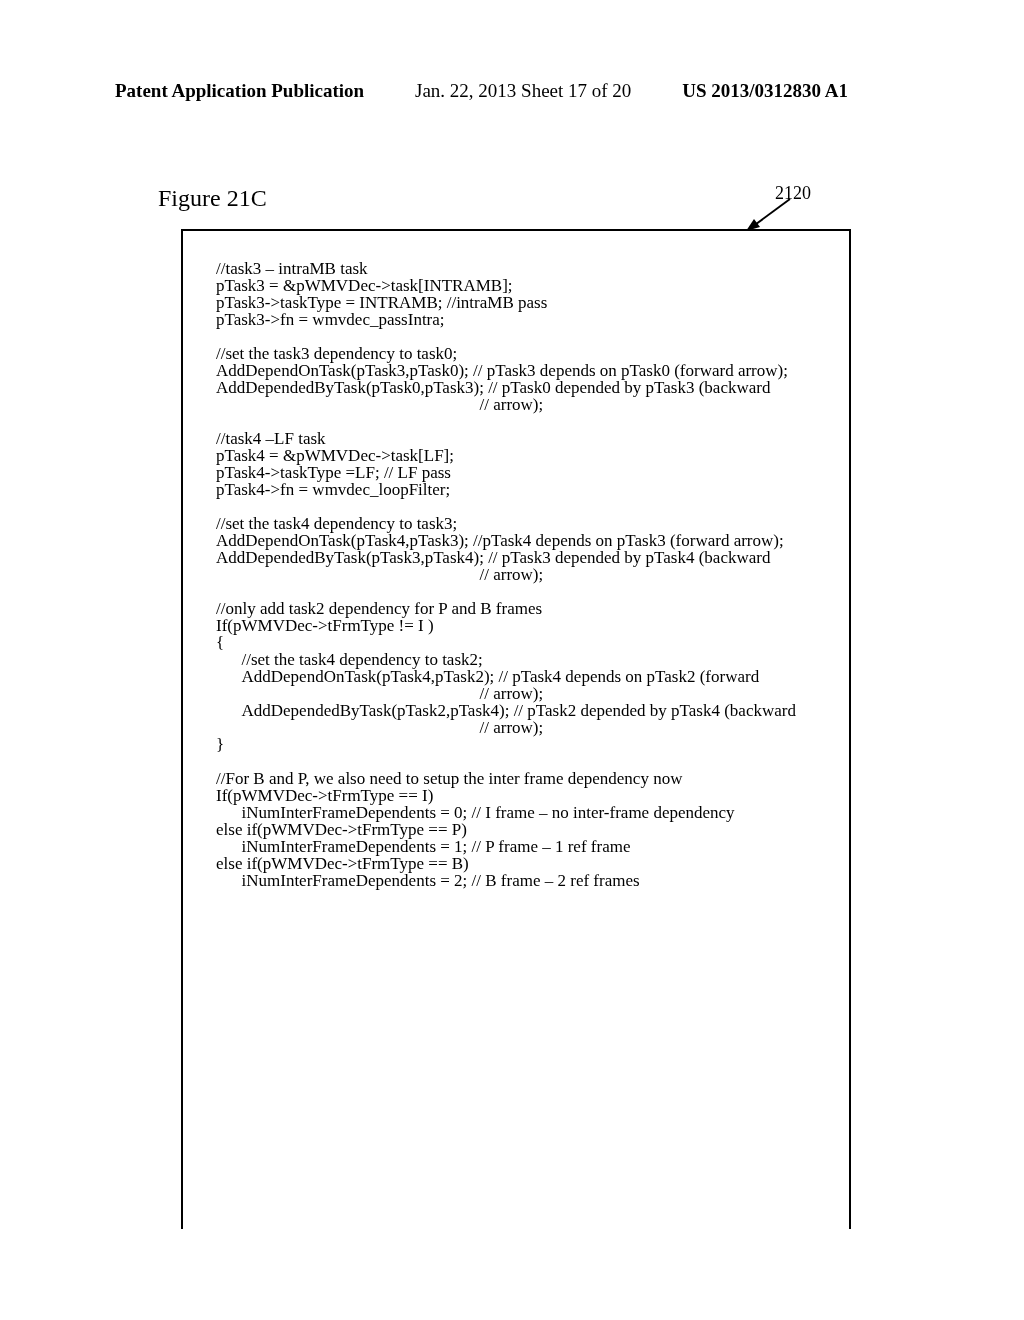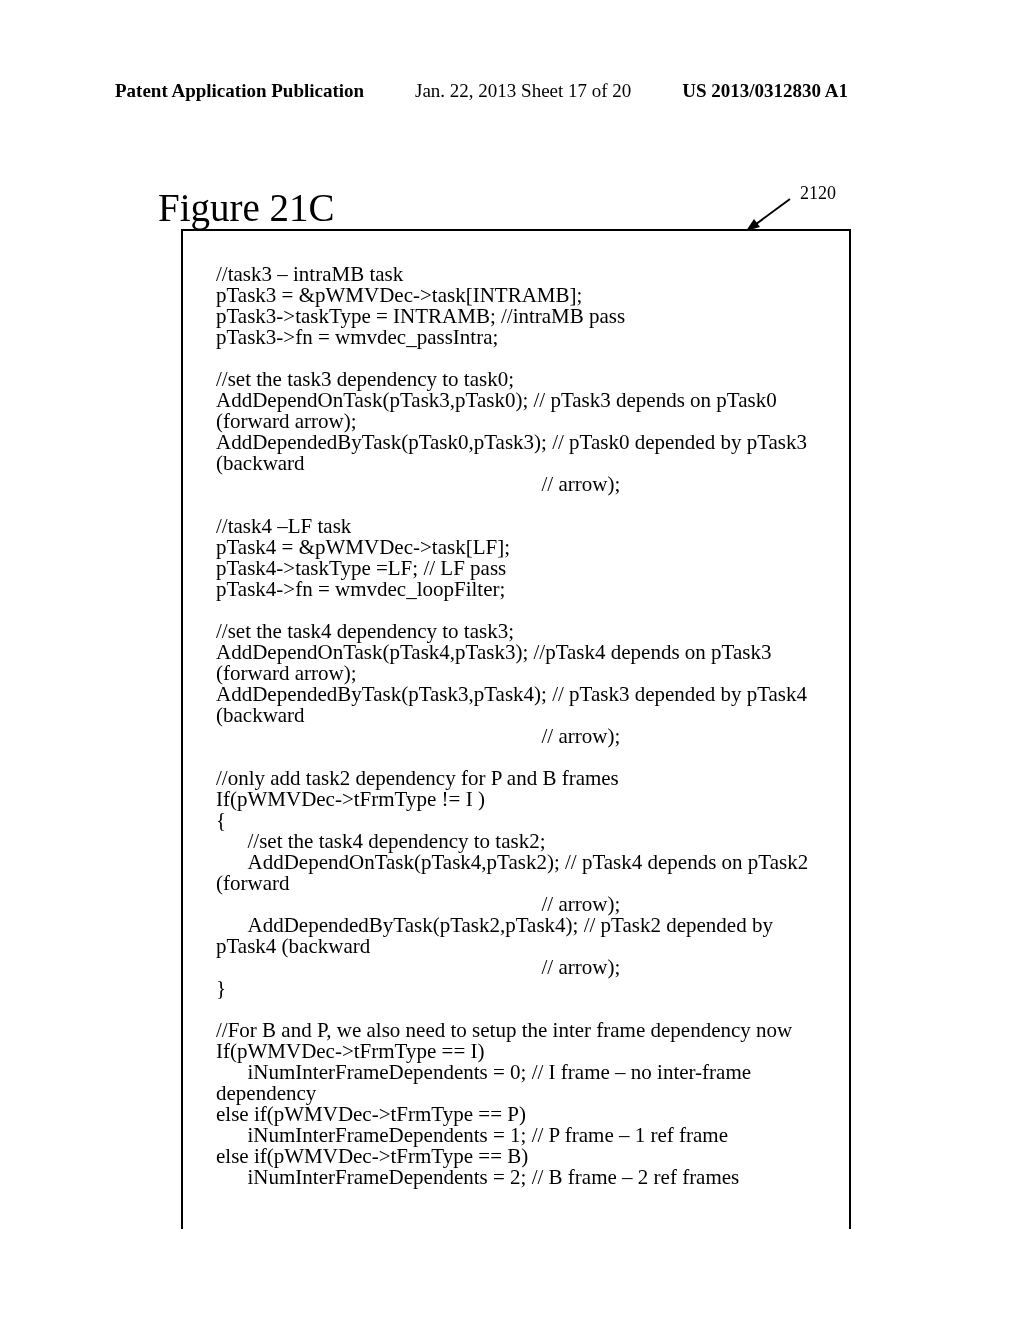--- a/index.html
+++ b/index.html
@@ -24,28 +24,27 @@
     right: 100px;
     font-size: 19px;
     display: flex;
     justify-content: space-between;
   }
   .hdr .left { font-weight: bold; }
   .fig-title {
     position: absolute;
     top: 185px;
     left: 158px;
-    font-size: 39px;
+    font-size: 24px;
   }
   .ref-num {
     position: absolute;
     top: 183px;
     left: 775px;
     font-size: 18px;
-    margin-left: 25px;
   }
   .arrow-svg {
     position: absolute;
     top: 193px;
     left: 740px;
   }
   .fig-box {
     position: absolute;
     top: 229px;
     left: 181px;
@@ -53,21 +52,21 @@
     height: 1000px;
     border: 2px solid #000;
     border-bottom: none;
     box-sizing: border-box;
   }
   .code {
     position: absolute;
     top: 243px;
     left: 216px;
     width: 610px;
-    font-size: 21px;
+    font-size: 17px;
     line-height: 1.0;
     white-space: pre-wrap;
     font-family: "Times New Roman", Times, serif;
   }
 </style>
 </head>
 <body>
 
 <div class="page">
 

